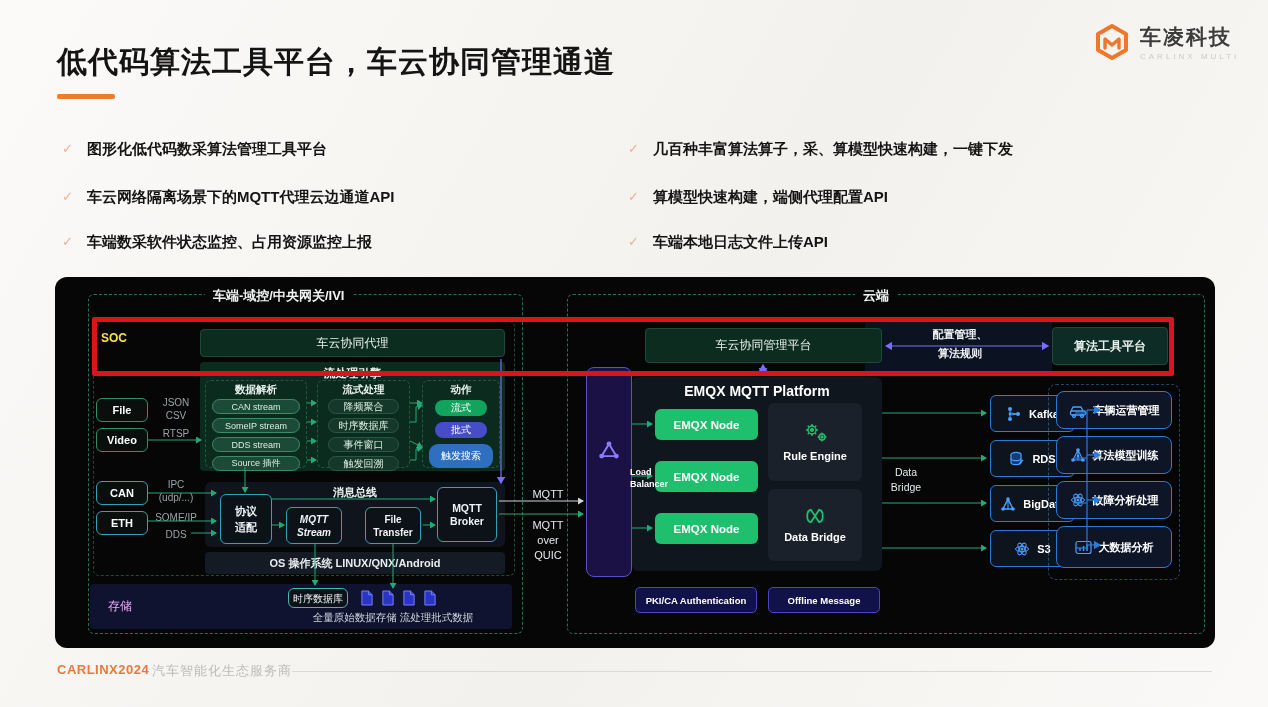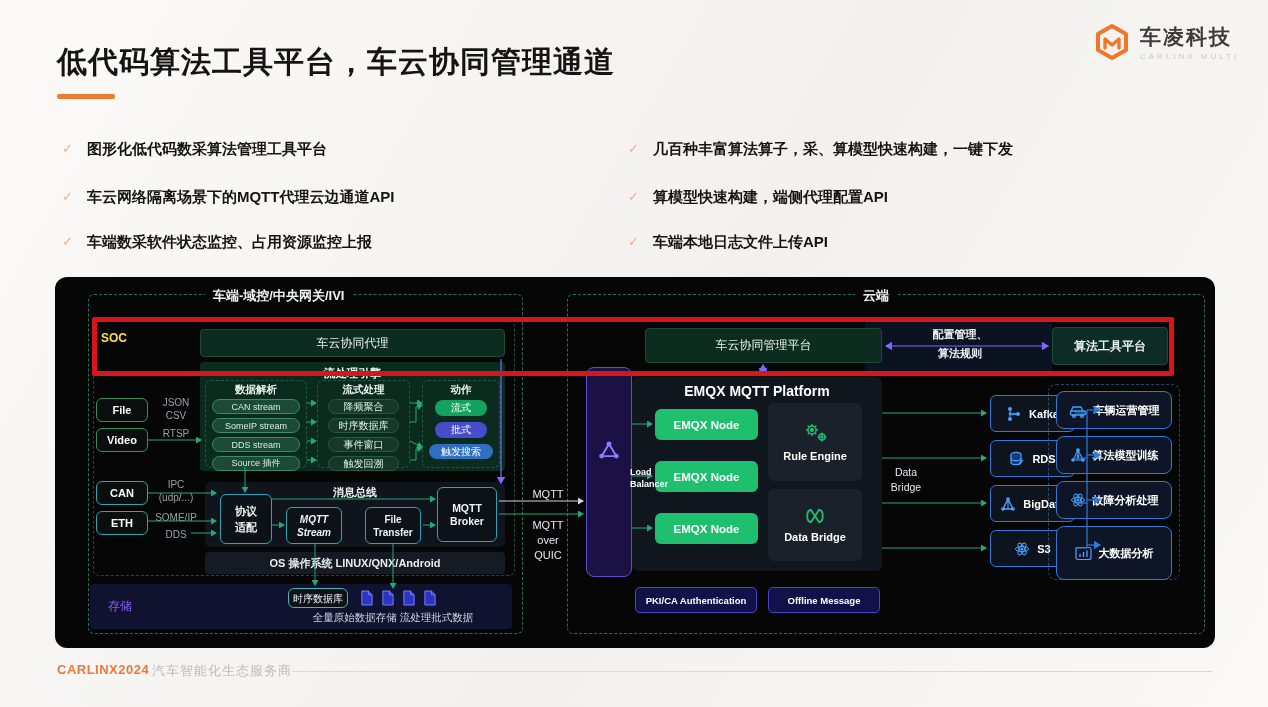--- a/index.html
+++ b/index.html
@@ -198,21 +198,21 @@
       <div class="pill pill-stream" style="margin:2px 10px 0; height:15px; font-size:10px;">降频聚合</div>
       <div class="pill pill-stream" style="margin:4px 10px 0; height:15px; font-size:10px;">时序数据库</div>
       <div class="pill pill-stream" style="margin:4px 10px 0; height:15px; font-size:10px;">事件窗口</div>
       <div class="pill pill-stream" style="margin:4px 10px 0; height:15px; font-size:10px;">触发回溯</div>
     </div>
 
     <div class="abs dash-green" style="left:367px; top:103px; width:78px; height:88px;">
       <div class="col-title" style="margin-top:2px;">动作</div>
       <div class="pill" style="margin:3px 12px 0; height:16px; font-size:10px; color:#fff; background:#12a35f;">流式</div>
       <div class="pill" style="margin:6px 12px 0; height:16px; font-size:10px; color:#fff; background:#474dc8;">批式</div>
-      <div class="pill" style="margin:6px 6px 16px; height:15px; font-size:10px; color:#fff; background:#2e6fc0;">触发搜索</div>
+      <div class="pill" style="margin:6px 6px 16px; height:24px; font-size:10px; color:#fff; background:#2e6fc0;">触发搜索</div>
     </div>
 
     <div class="abs inputbox" style="left:41px; top:121px; width:52px; height:24px; border:1px solid #2f9068;">File</div>
     <div class="abs inputbox" style="left:41px; top:151px; width:52px; height:24px; border:1px solid #2f9068;">Video</div>
     <div class="abs inputbox" style="left:41px; top:204px; width:52px; height:24px; border:1px solid #2fa3b8;">CAN</div>
     <div class="abs inputbox" style="left:41px; top:234px; width:52px; height:24px; border:1px solid #2fa3b8;">ETH</div>
     <div class="abs proto" style="left:100px; top:119px; width:42px;">
       <div>JSON</div>
         <div>CSV</div>
     </div>
@@ -227,21 +227,21 @@
     <div class="abs" style="left:150px; top:205px; width:300px; height:65px; background:#10151d; border-radius:6px;"></div>
     <div class="abs col-title" style="left:150px; top:208px; width:300px; font-size:11px;">消息总线</div>
     <div class="abs busbox" style="left:165px; top:217px; width:52px; height:50px; font-size:11px; padding:0 10px; line-height:16px;">协议适配</div>
     <div class="abs busbox" style="left:231px; top:230px; width:56px; height:37px;font-style:italic;">MQTT Stream</div>
     <div class="abs busbox" style="left:310px; top:230px; width:56px; height:37px;">File Transfer</div>
     <div class="abs busbox" style="left:382px; top:210px; width:60px; height:55px; font-size:10.5px;">MQTT Broker</div>
 
     <div class="abs darkbar" style="left:150px; top:275px; width:300px; height:22px;">OS 操作系统 LINUX/QNX/Android</div>
 
     <div class="abs storage" style="left:35px; top:307px; width:422px; height:45px;"></div>
-    <div class="abs" style="left:53px; top:321px; color:#8b5cf6; font-size:12px;">存储</div>
+    <div class="abs" style="left:53px; top:321px; color:#f0abfc; font-size:12px;">存储</div>
     <div class="abs busbox" style="left:233px; top:311px; width:60px; height:20px; border-color:#3fb8b0; font-size:10px; font-weight:normal;">时序数据库</div>
     <div class="abs" style="left:305px; top:313px; display:flex; gap:7px;">
       <svg width="14" height="16" viewBox="0 0 15 17">
           <path d="M2 1 h7 l4 4 v11 H2 Z" fill="#2b35c4" stroke="#7b84ff"></path>
           <path d="M9 1 v4 h4" fill="none" stroke="#7b84ff"></path>
         </svg>
       <svg width="14" height="16" viewBox="0 0 15 17">
           <path d="M2 1 h7 l4 4 v11 H2 Z" fill="#2b35c4" stroke="#7b84ff"></path>
           <path d="M9 1 v4 h4" fill="none" stroke="#7b84ff"></path>
         </svg>
@@ -413,21 +413,21 @@
       <svg width="16" height="16" viewBox="0 0 16 16">
         <g stroke="#4aa0ff" stroke-width="1" fill="none">
             <ellipse cx="8" cy="8" rx="6.5" ry="2.6"></ellipse>
             <ellipse cx="8" cy="8" rx="6.5" ry="2.6" transform="rotate(60 8 8)"></ellipse>
             <ellipse cx="8" cy="8" rx="6.5" ry="2.6" transform="rotate(-60 8 8)"></ellipse>
           </g>
         <circle cx="8" cy="8" r="1.5" fill="#4aa0ff"></circle>
       </svg>
       <span>故障分析处理</span>
     </div>
-    <div class="abs appbox" style="left:1001px; top:249px; width:116px; height:54px;">
+    <div class="abs appbox" style="left:1001px; top:249px; width:116px; height:42px;">
       <svg width="17" height="15" viewBox="0 0 17 15">
         <rect x="1" y="1.5" width="15" height="12" rx="2" fill="none" stroke="#4aa0ff" stroke-width="1.2"></rect>
         <g stroke="#4aa0ff" stroke-width="1.4">
             <line x1="5" y1="11" x2="5" y2="8"></line>
             <line x1="8.5" y1="11" x2="8.5" y2="6"></line>
             <line x1="12" y1="11" x2="12" y2="4.5"></line>
           </g>
       </svg>
       <span>大数据分析</span>
     </div>

